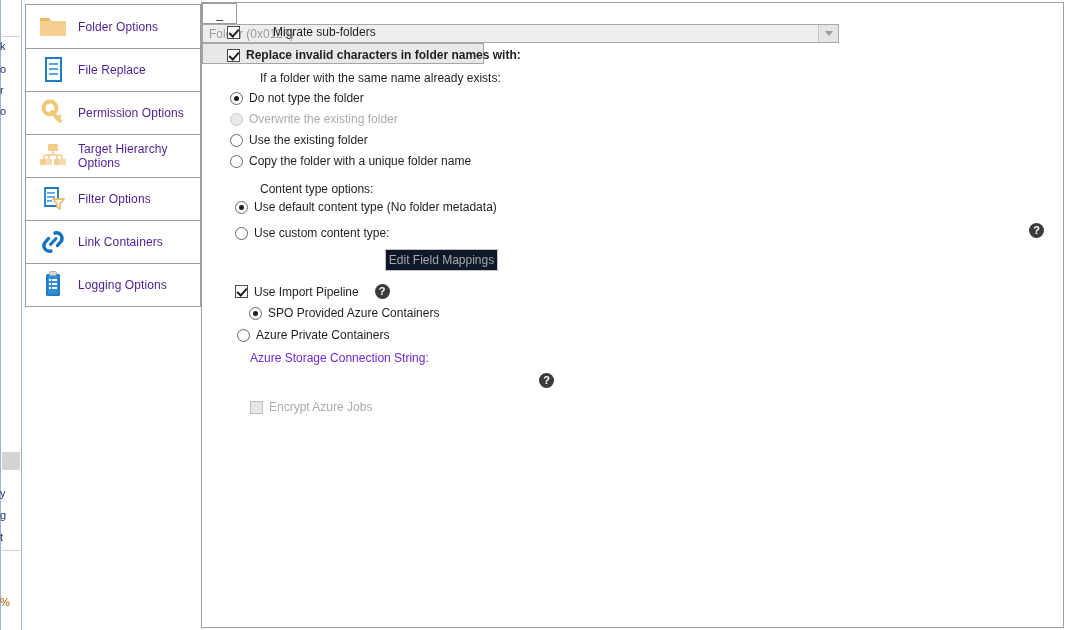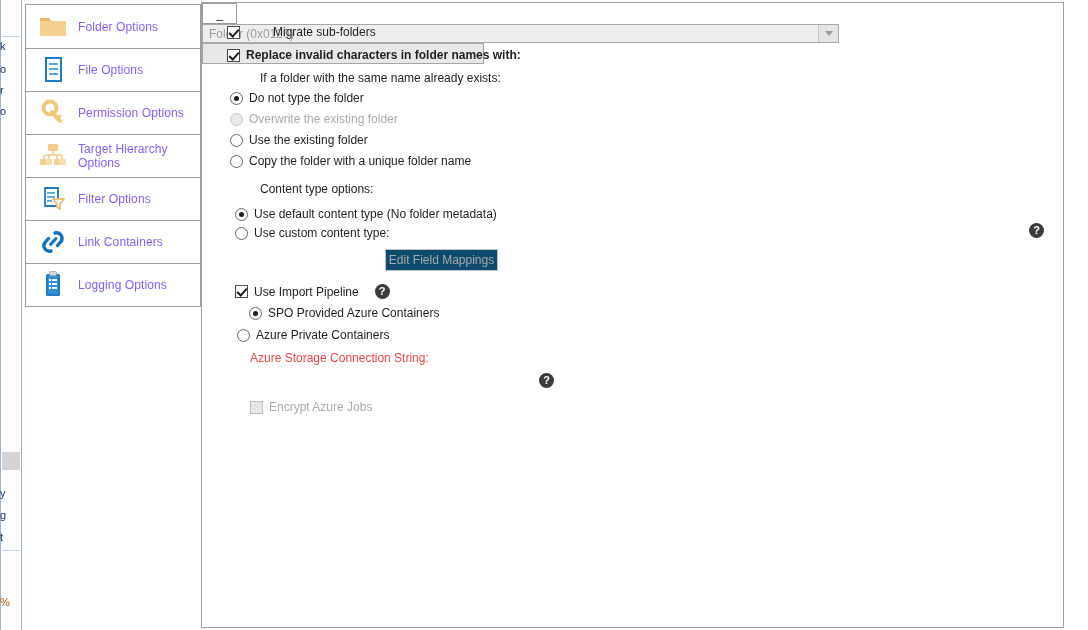--- a/index.html
+++ b/index.html
@@ -89,21 +89,21 @@
     width: 30px;
     height: 30px;
     flex: 0 0 30px;
     margin-right: 10px;
     display: flex;
     align-items: center;
     justify-content: center;
   }
   .nav-label {
     font-size: 12px;
-    color: #8b5cf6;
+    color: #4c1d95;
     letter-spacing: 0.1px;
   }
 
   
   #content-panel {
     position: absolute;
     left: 201px;
     top: 2px;
     width: 863px;
     height: 626px;
@@ -164,21 +164,21 @@
     border-radius: 50%;
     background: #1d1d1d;
   }
   .rb.disabled {
     border-color: #c9c9c9;
     background: #eaeaea;
   }
   .lbl { font-size: 12px; color: #1f1f1f; }
   .lbl.dim { color: #ababab; }
   .lbl.static { color: #1f1f1f; margin-left: 40px; }
-  .lbl.grayhdr { color: #ef4444; }
+  .lbl.grayhdr { color: #6d28d9; }
 
   .txtbox {
     border: 1px solid #9a9a9a;
     background: #ffffff;
     box-sizing: border-box;
     font-family: "Liberation Sans", sans-serif;
     font-size: 12px;
     color: #1f1f1f;
     padding: 0 6px;
     display: flex;
@@ -213,21 +213,21 @@
     justify-content: center;
   }
   .chev {
     width: 0; height: 0;
     border-left: 4px solid transparent;
     border-right: 4px solid transparent;
     border-top: 5px solid #9b9b9b;
   }
   .btn {
     border: 1px solid #c3c3c3;
-    background: #0c4a6e;
+    background: #0f172a;
     color: #a9a9a9;
     font-family: "Liberation Sans", sans-serif;
     font-size: 12px;
     display: flex;
     align-items: center;
     justify-content: center;
     box-sizing: border-box;
   }
   .help {
     width: 15px; height: 15px;
@@ -277,21 +277,21 @@
 
   <div class="nav-item">
     <span class="nav-icon">
       <svg width="30" height="30" viewBox="0 0 30 30">
         <rect x="8" y="3" width="15" height="23" fill="#ffffff" stroke="#1f7bc4" stroke-width="2"></rect>
         <rect x="11" y="8" width="9" height="2" fill="#56a5dd"></rect>
         <rect x="11" y="13" width="9" height="2" fill="#56a5dd"></rect>
         <rect x="11" y="18" width="9" height="2" fill="#56a5dd"></rect>
       </svg>
     </span>
-    <span class="nav-label">File Options</span>
+    <span class="nav-label">File Replace</span>
   </div>
 
   <div class="nav-item">
     <span class="nav-icon">
       <svg width="30" height="30" viewBox="0 0 30 30">
         <circle cx="12" cy="10" r="6.5" fill="none" stroke="#f0c878" stroke-width="4"></circle>
         <path d="M14 14 L22 23" stroke="#f0c878" stroke-width="4" stroke-linecap="round"></path>
         <path d="M19 21 L22 18" stroke="#f0c878" stroke-width="3" stroke-linecap="round"></path>
       </svg>
     </span>
@@ -394,21 +394,21 @@
 
     <div class="row" style="left:28px; top:151px;">
       <span class="rb"></span>
       <span class="lbl">Copy the folder with a unique folder name</span>
     </div>
 
     <div class="row" style="left:18px; top:179px;">
       <span class="lbl static">Content type options:</span>
     </div>
 
-    <div class="row" style="left:33px; top:204px;">
+    <div class="row" style="left:33px; top:197px;">
       <span class="rb selected"></span>
       <span class="lbl">Use default content type (No folder metadata)</span>
     </div>
 
     <div class="row" style="left:33px; top:223px;">
       <span class="rb"></span>
       <span class="lbl">Use custom content type:</span>
     </div>
 
     <div class="combo" style="left:183px; top:220px; width:637px; height:19px;">

